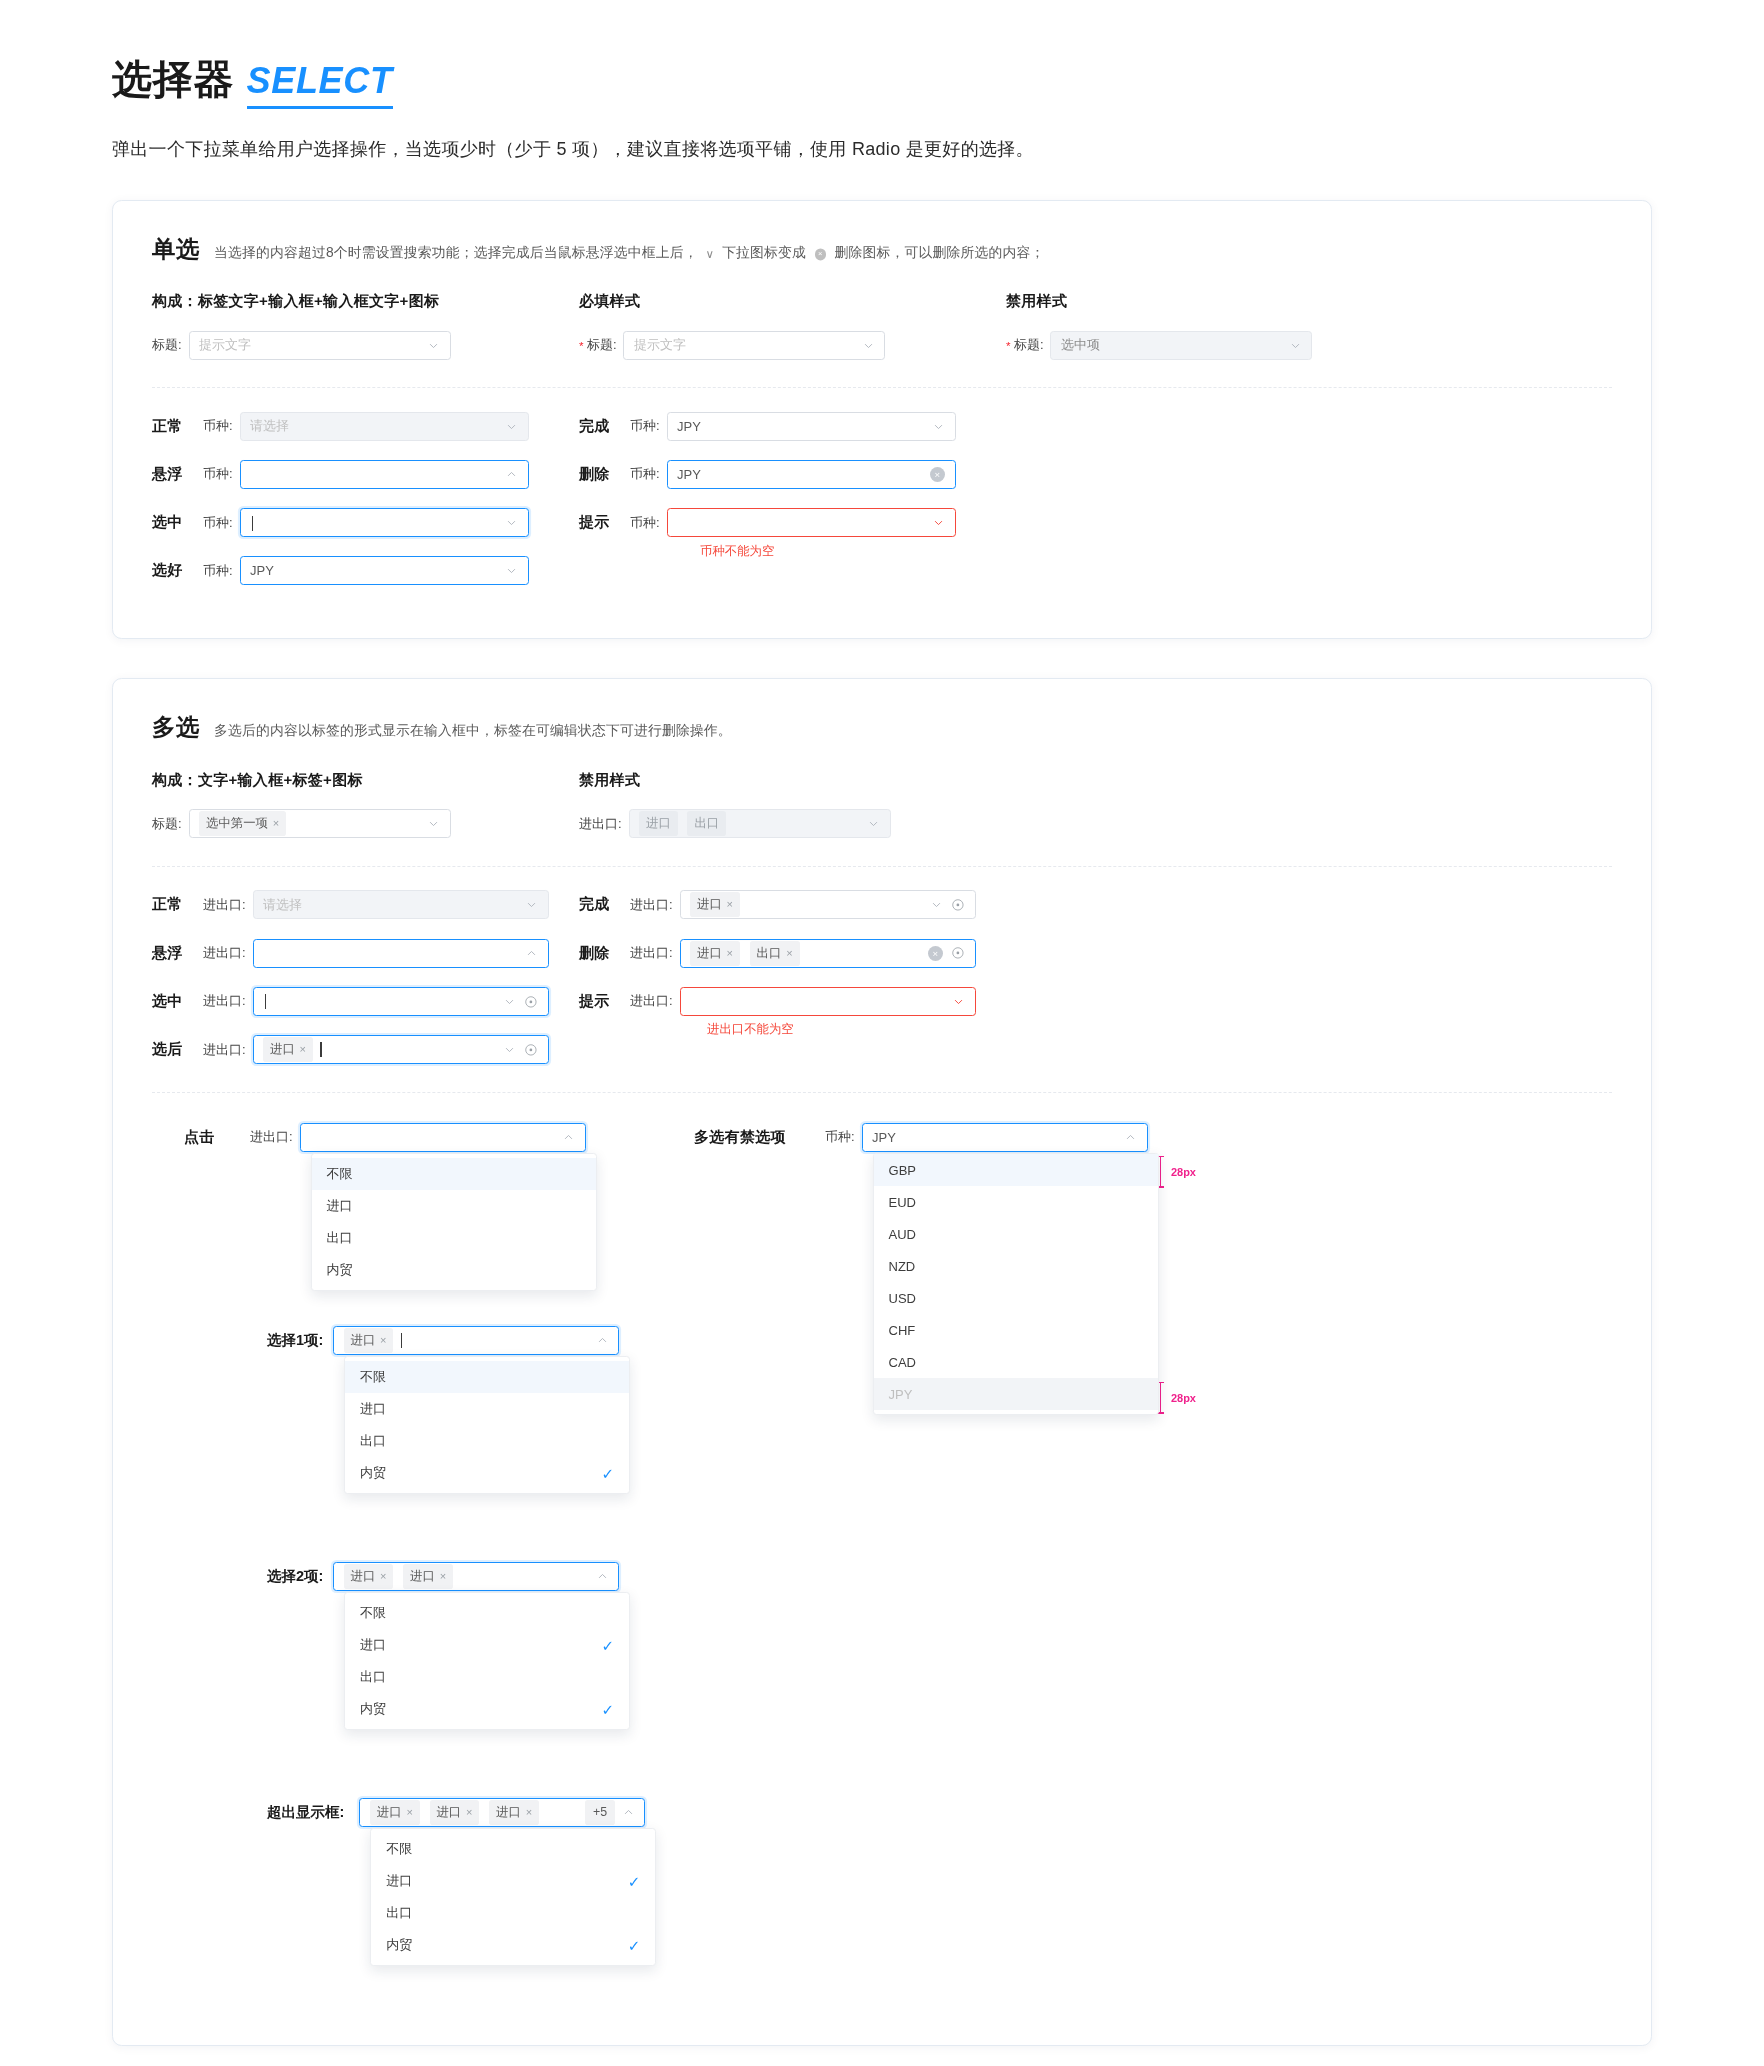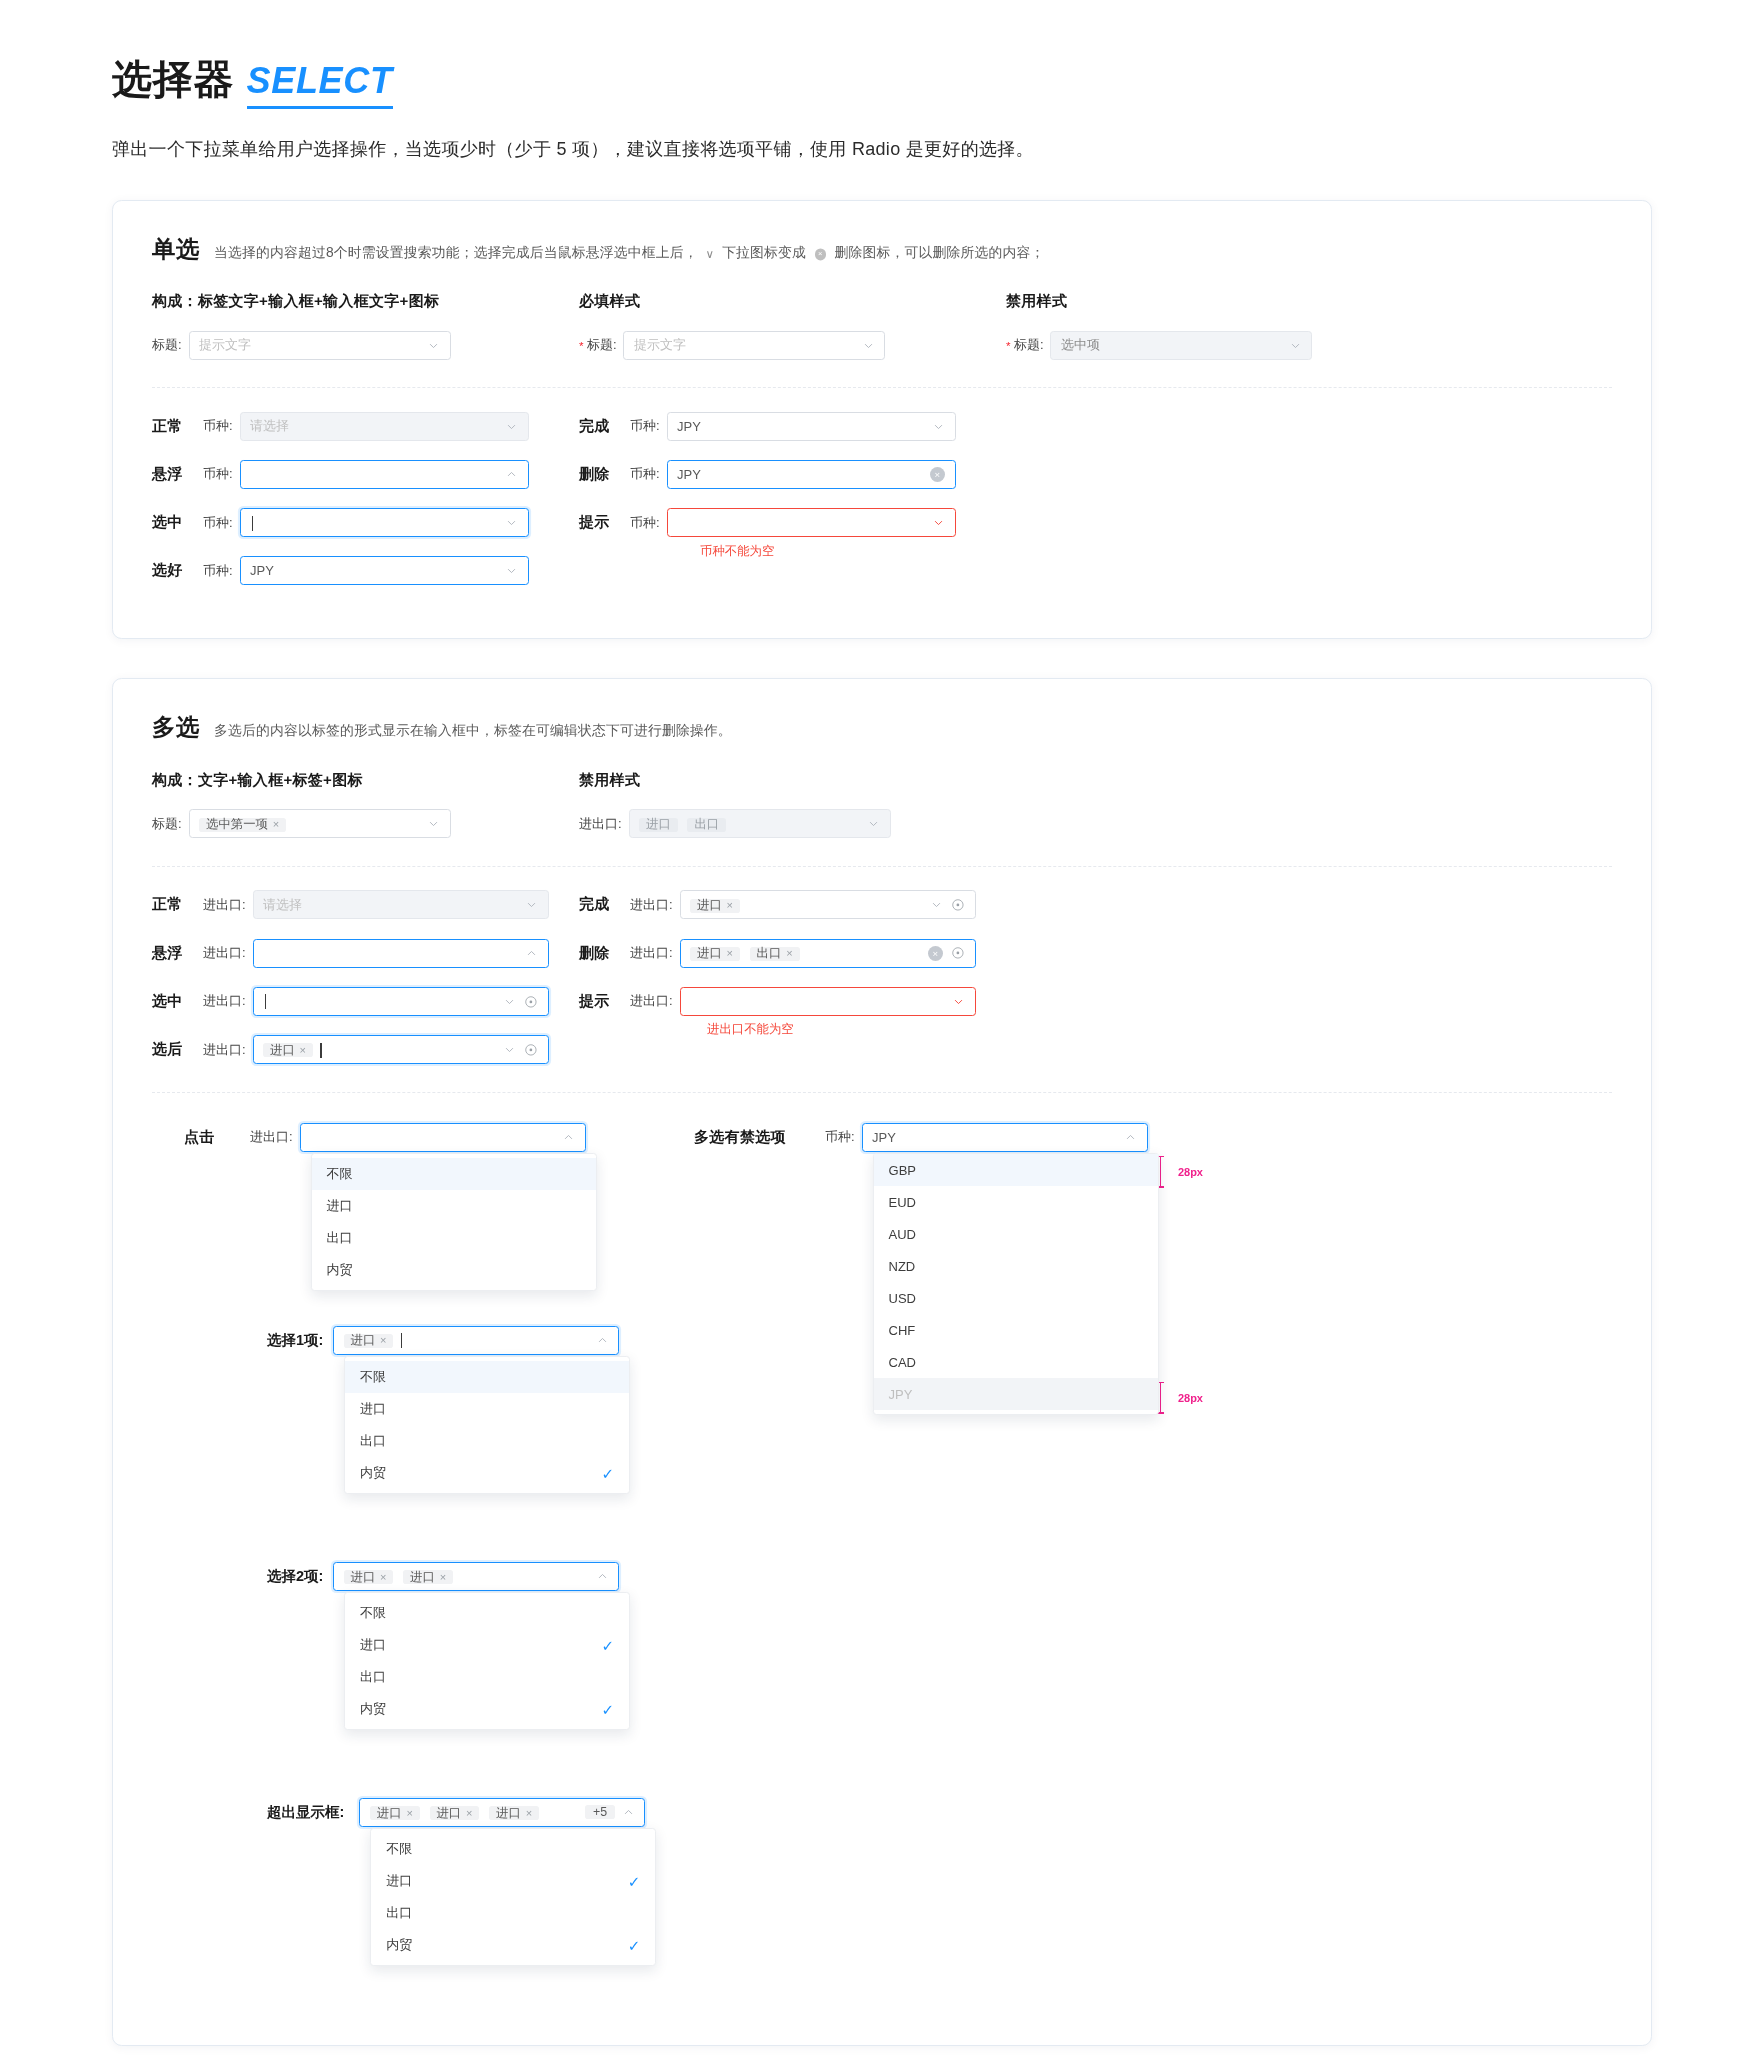--- a/index.html
+++ b/index.html
@@ -95,21 +95,21 @@
   .cursor-bar {
     display: inline-block; width: 1.4px; height: 15px; background: #3b3b3b;
     vertical-align: middle; margin: 0 1.4px;
   }
 
   .err-text { color: #f5483b; font-size: 12.4px; margin-top: 5.5px; }
 
   
   .tag {
     display: inline-flex; align-items: center; gap: 4.8px;
-    height: 14px; padding: 0 6.9px; border-radius: 2.8px;
+    height: 25px; padding: 0 6.9px; border-radius: 2.8px;
     background: #f1f2f4; color: #595959; font-size: 12.4px; margin-right: 6.2px;
     flex: none;
   }
   .tag .x { color: #9aa0a6; font-size: 11px; line-height: 1; }
   .tag.plus { background: #f1f2f4; color: #595959; padding: 0 8.3px; margin-right: 0; }
   .tag.dis { background: #e9ecf0; color: #9aa0a6; }
 
   
   .dd-wrap { position: relative; }
   .dd {
@@ -120,21 +120,21 @@
   }
   .dd-item {
     display: flex; align-items: center; height: 32px; padding: 0 15px;
     font-size: 13px; color: #3d3d3d; white-space: nowrap;
   }
   .dd-item.hl { background: #f2f7fd; }
   .dd-item.dis { color: #bfbfbf; background: #f2f4f7; }
   .dd-item .check { margin-left: auto; color: #1890ff; font-size: 15px; line-height: 1; }
 
   
-  .meas { position: absolute; display: flex; align-items: center; gap: 17px; }
+  .meas { position: absolute; display: flex; align-items: center; gap: 10px; }
   .meas .bar { position: relative; width: 1.4px; height: 32px; background: #f0218c; }
   .meas .bar::before, .meas .bar::after {
     content: ""; position: absolute; left: -3.4px; width: 8.3px; height: 1.4px; background: #f0218c;
   }
   .meas .bar::before { top: 0; }
   .meas .bar::after { bottom: 0; }
   .meas .lbl { color: #f0218c; font-size: 11px; font-weight: 600; }
 
   .mt-34 { margin-top: 23.4px; }
   .mt-28 { margin-top: 19.3px; }

